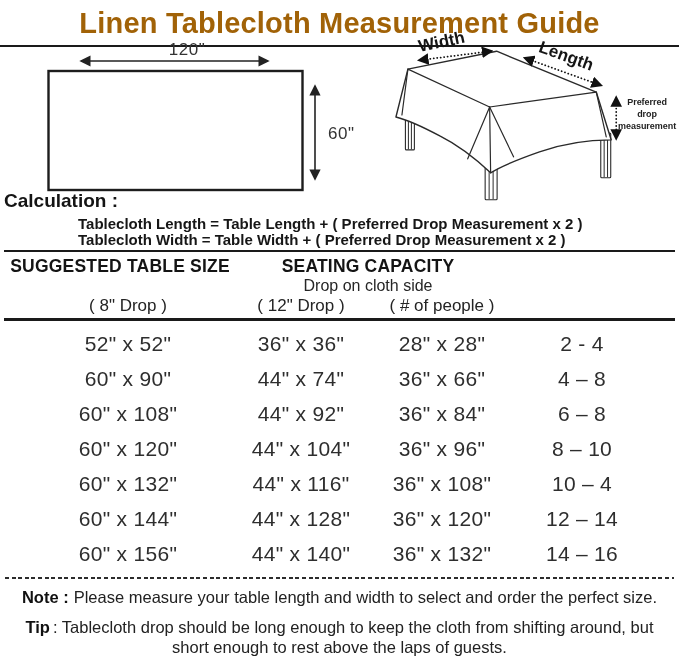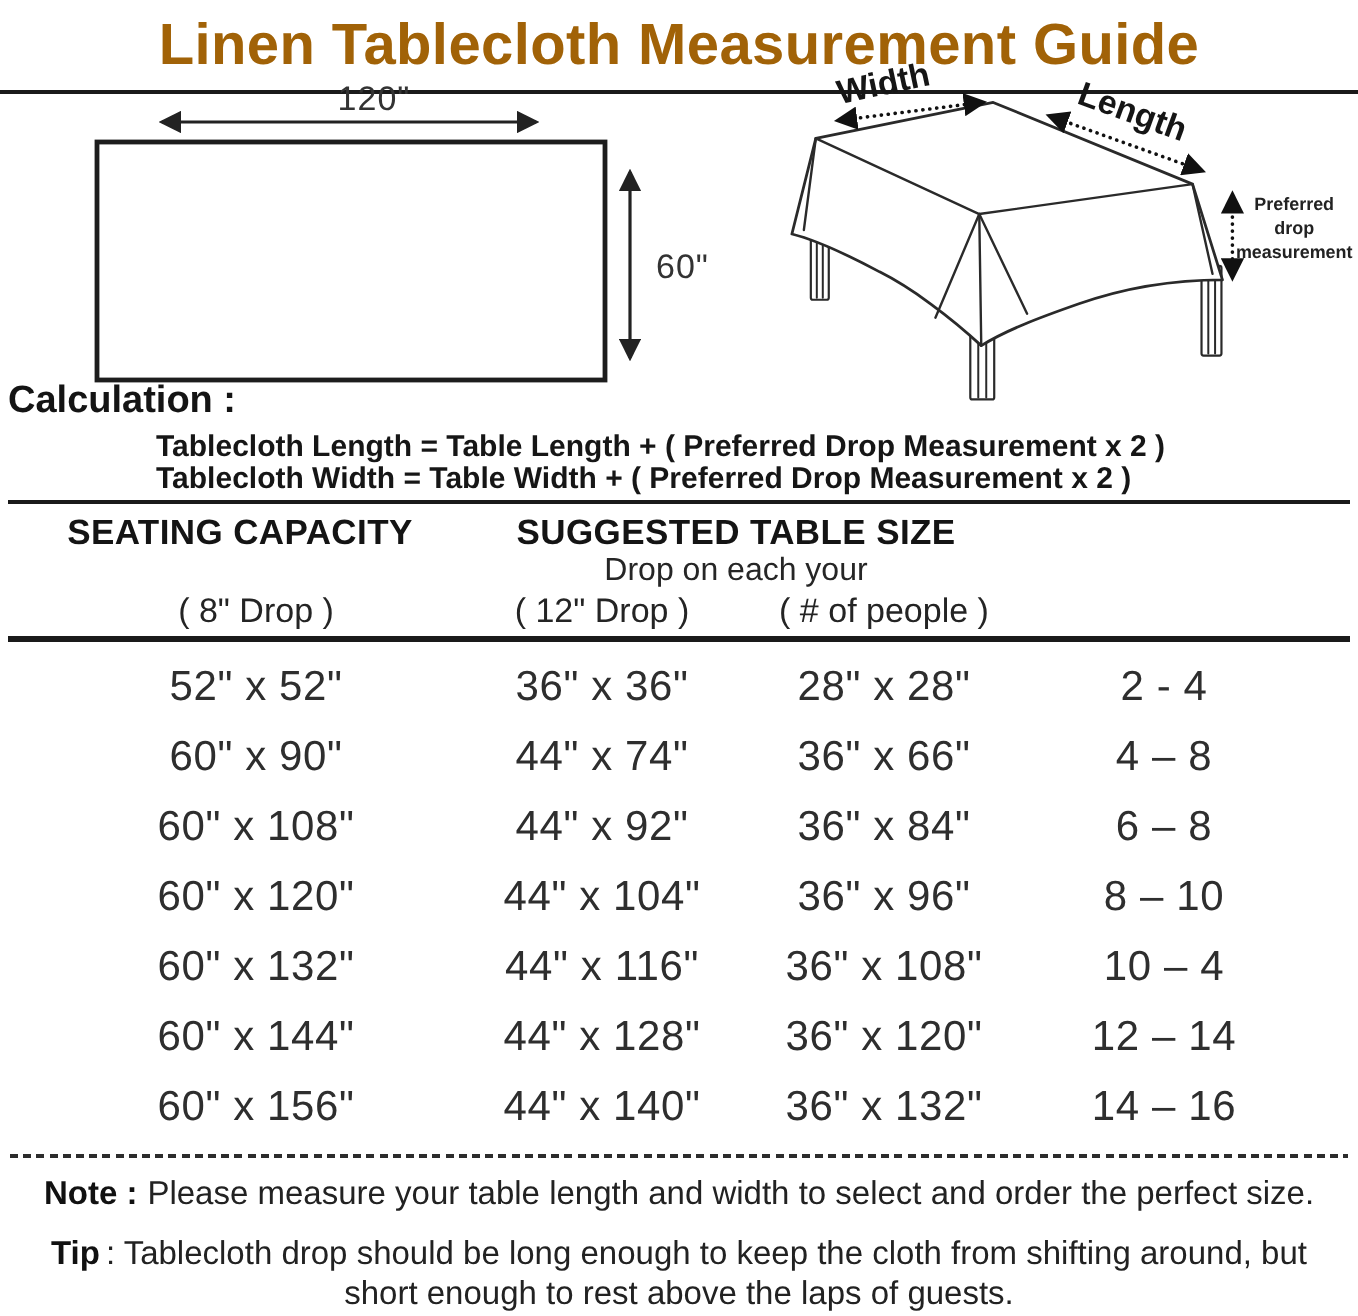--- a/index.html
+++ b/index.html
@@ -117,24 +117,24 @@
     </g>
   </svg>
 
   <div class="calc-heading">Calculation :</div>
   <div class="calc-line calc-1">Tablecloth Length = Table Length + ( Preferred Drop Measurement x 2 )</div>
   <div class="calc-line calc-2">Tablecloth Width = Table Width + ( Preferred Drop Measurement x 2 )</div>
 
   <div class="rule rule-2"></div>
 
   <div class="thead">
+    <div class="th">SUGGESTED TABLE SIZE</div>
     <div class="th">SEATING CAPACITY</div>
-    <div class="th">SUGGESTED TABLE SIZE</div>
   </div>
-  <div class="drop-note">Drop on each your</div>
+  <div class="drop-note">Drop on cloth side</div>
   <div class="subhead grid4">
     <div class="sh">( 8" Drop )</div>
     <div class="sh">( 12" Drop )</div>
     <div class="sh">( # of people )</div>
   </div>
 
   <div class="rule rule-3"></div>
 
   <div class="tbody">
     <div class="row grid4">

